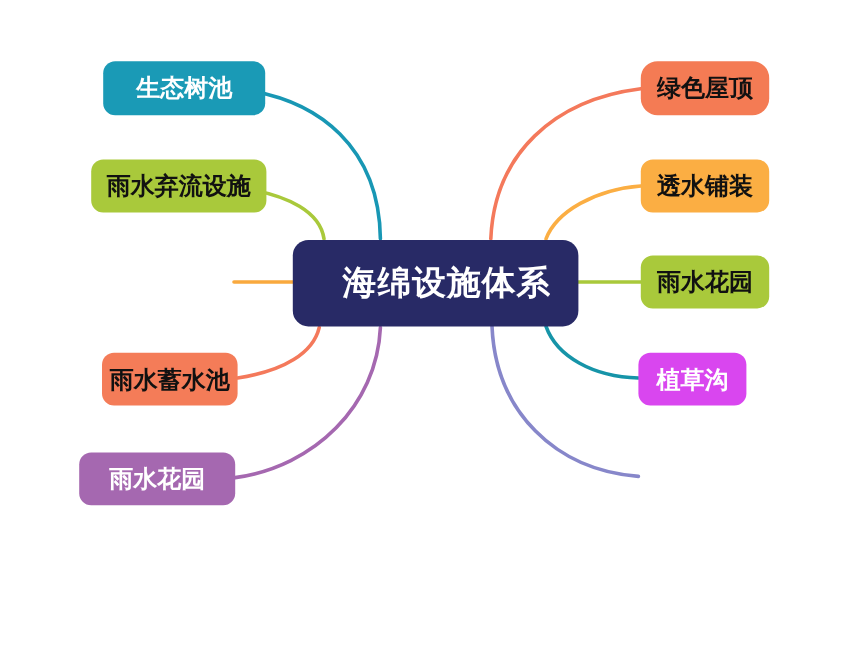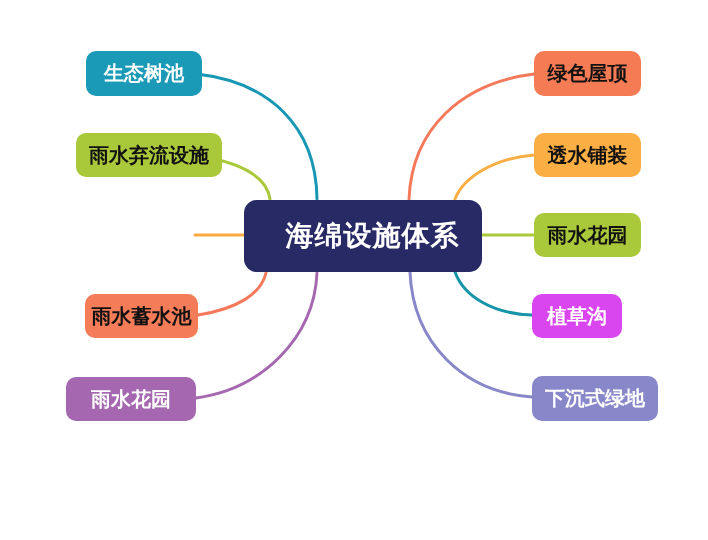--- a/index.html
+++ b/index.html
@@ -31,21 +31,21 @@
     white-space: nowrap;
     box-sizing: border-box;
     cursor: default;
   }
   .node.central {
     border-radius: 13px;
     font-size: 28px;
     letter-spacing: 1px;
   }
   
-  .n-eco        { left: 86px;  top: 51px;  width: 116px; height: 45px; }
+  .n-eco        { left: 86px;  top: 51px;  width: 135px; height: 45px; }
   .n-diversion  { left: 50px;  top: 133px; width: 146px; height: 44px; margin-left: 26px; }
   .n-storagepool{ left: 68px;  top: 213px; width: 127px; height: 44px; }
   .n-module     { left: 85px;  top: 294px; width: 113px; height: 44px; }
   .n-tank       { left: 66px;  top: 377px; width: 130px; height: 44px; }
   .n-central    { left: 244px; top: 200px; width: 238px; height: 72px; }
   .n-greenroof  { left: 534px; top: 51px;  width: 107px; height: 45px; }
   .n-pavement   { left: 534px; top: 133px; width: 107px; height: 44px; }
   .n-raingarden { left: 534px; top: 213px; width: 107px; height: 44px; }
   .n-swale      { left: 532px; top: 294px; width: 90px;  height: 44px; }
   .n-sunken     { left: 532px; top: 376px; width: 126px; height: 45px; }
@@ -72,23 +72,22 @@
 
   <div class="node n-diversion" style="background: rgb(169, 201, 59); color: rgb(17, 17, 17);">雨水弃流设施</div>
 
 
   <div class="node n-module" style="background: rgb(244, 124, 88); color: rgb(17, 17, 17);">雨水蓄水池</div>
 
   <div class="node n-tank" style="background: rgb(165, 104, 176); color: rgb(255, 255, 255);">雨水花园</div>
 
   <div class="node central n-central" style="background: rgb(40, 42, 102); color: rgb(255, 255, 255); padding-left: 19px;">海绵设施体系</div>
 
-  <div class="node n-greenroof" style="background: rgb(244, 123, 84); color: rgb(17, 17, 17);">绿色屋顶</div>
+  <div class="node n-greenroof" style="background: rgb(244, 123, 84); color: rgb(17, 17, 17); border-radius: 14px;">绿色屋顶</div>
 
   <div class="node n-pavement" style="background: rgb(251, 174, 67); color: rgb(17, 17, 17);">透水铺装</div>
 
   <div class="node n-raingarden" style="background: rgb(169, 201, 59); color: rgb(17, 17, 17);">雨水花园</div>
 
   <div class="node n-swale" style="background: #d946ef; color: rgb(255, 255, 255);">植草沟</div>
 
-  <div class="node n-sunken" style="background: rgb(135, 135, 202); color: rgb(255, 255, 255);">下沉式绿地</div>
 
 </div>
 
 </body></html>

